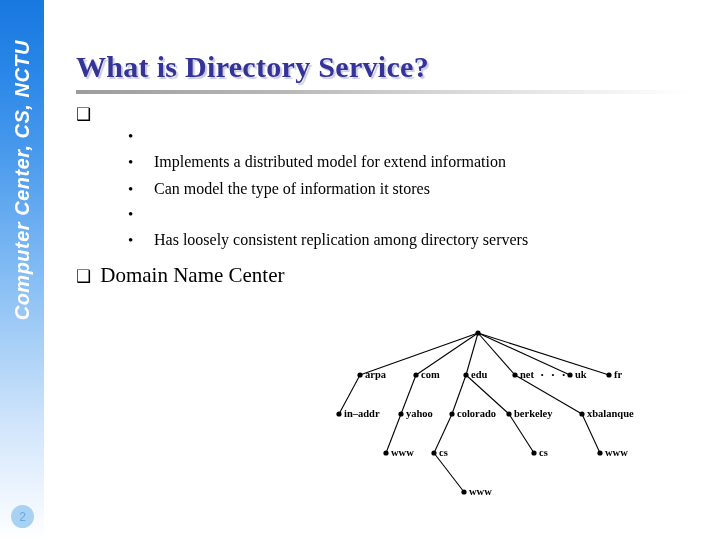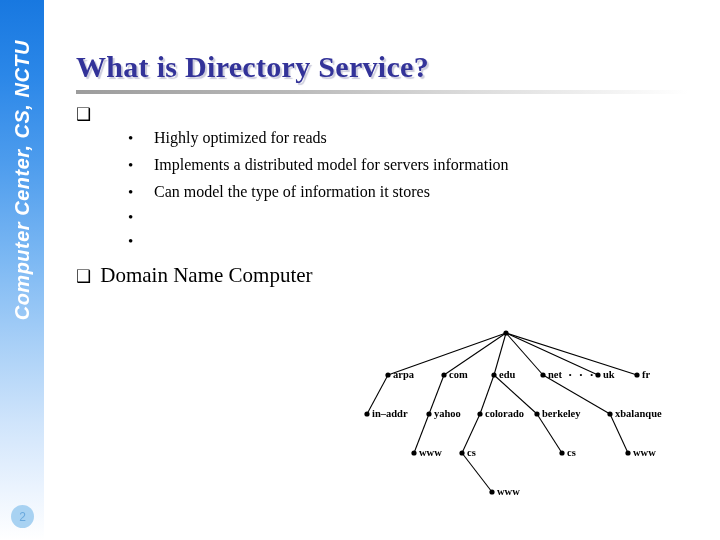--- a/index.html
+++ b/index.html
@@ -136,21 +136,21 @@
     font-size: 15px;
     line-height: 1;
   }
   #dns-heading {
     margin-top: 14px;
   }
 
   
   #dns-figure {
     position: absolute;
-    left: 340px;
+    left: 312px;
     top: 322px;
     width: 352px;
     height: 190px;
   }
   #dns-figure svg { display: block; }
   .tnode { fill: #000000; }
   .tedge { stroke: #000000; stroke-width: 1.1; fill: none; }
   .tlabel {
     font-family: "Liberation Serif", "DejaVu Serif", serif;
     font-weight: bold;
@@ -182,41 +182,41 @@
 
   <div id="body">
 
     <div class="lvl1">
       <span class="sq">❑</span>
     </div>
 
     <div class="lvl2-list">
       <div class="lvl2">
         <span class="dot">•</span>
-        <span>Highly optimized for reads</span>
-      </div>
-      <div class="lvl2">
-        <span class="dot">•</span>
-        <span>Implements a distributed model for servers information</span>
+      </div>
+      <div class="lvl2">
+        <span class="dot">•</span>
+        <span>Implements a distributed model for extend information</span>
       </div>
       <div class="lvl2">
         <span class="dot">•</span>
         <span>Can model the type of information it stores</span>
       </div>
       <div class="lvl2">
         <span class="dot">•</span>
       </div>
       <div class="lvl2">
         <span class="dot">•</span>
+        <span>Has loosely consistent replication among directory servers</span>
       </div>
     </div>
 
     <div class="lvl1" id="dns-heading">
       <span class="sq">❑</span>
-      <span>Domain Name Computer</span>
+      <span>Domain Name Center</span>
     </div>
 
   </div>
 
   <div id="dns-figure">
     <svg id="dns-svg" width="352" height="190" viewBox="0 0 352 190">
         <line x1="166" y1="11" x2="48" y2="53" class="tedge"></line>
         <line x1="166" y1="11" x2="104" y2="53" class="tedge"></line>
         <line x1="166" y1="11" x2="154" y2="53" class="tedge"></line>
         <line x1="166" y1="11" x2="203" y2="53" class="tedge"></line>

